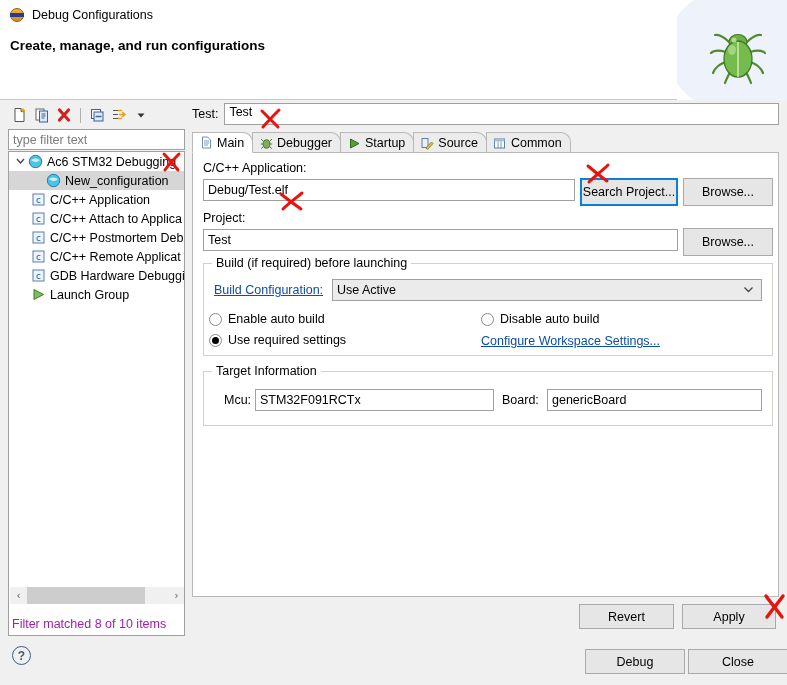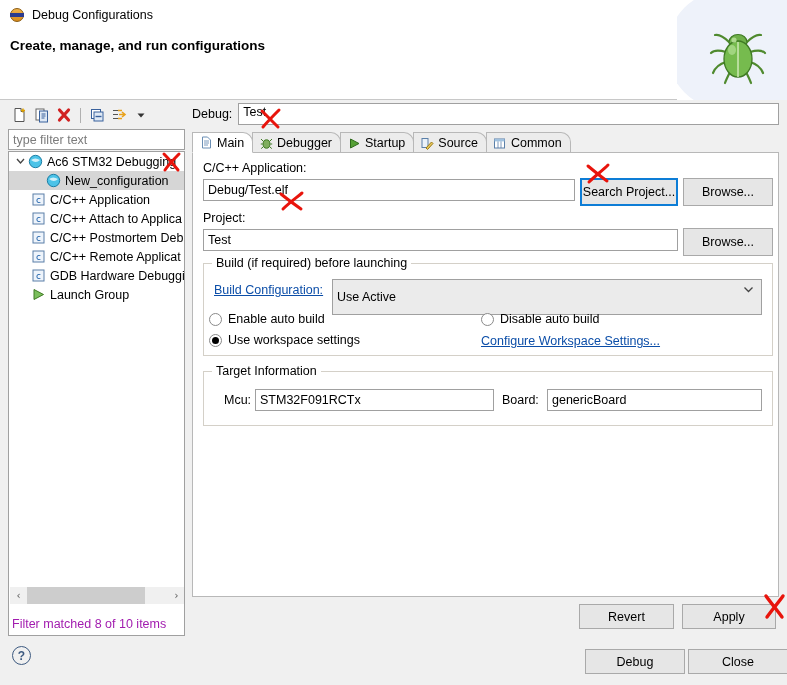--- a/index.html
+++ b/index.html
@@ -148,21 +148,21 @@
 
   .group{
     position:absolute; border:1px solid #d4d0c8;
   }
   .group > .glabel{
     position:absolute; left:8px; top:-8px; background:#fff; padding:0 4px;
     font-size:12.5px;
   }
 
   .combo{
-    height:36px; border:1px solid #a0a0a0; background:#ebebeb;
+    height:22px; border:1px solid #a0a0a0; background:#ebebeb;
     display:flex; align-items:center; padding:0 4px; font-size:12.5px;
     position:relative; cursor:pointer;
   }
   .combo .carrow{ position:absolute; right:7px; top:4px; font-size:10px; color:#333;
      font-family:"DejaVu Sans",sans-serif;}
 
   .radio{ display:flex; align-items:center; gap:6px; font-size:12.5px; cursor:pointer; }
   .rdot{
     width:13px;height:13px;border-radius:50%;border:1px solid #8a8a8a;background:#fff;
     display:flex;align-items:center;justify-content:center; flex:0 0 auto;
@@ -359,21 +359,21 @@
         <div class="hs-arrow">›</div>
       </div>
 
       <div class="statusline">Filter matched 8 of 10 items</div>
     </div>
   </div>
 
   <div class="rightpanel">
 
     <div class="namerow">
-      <span class="namelabel">Debug:</span>
+      <span class="namelabel">Test:</span>
       <div class="nameinput">Test</div>
     </div>
 
     <div class="tabbar">
       <div class="tab active">
         <span class="tabico">
           <svg width="13" height="13" viewBox="0 0 13 13">
             <path d="M2.5 1h5l3 3v8h-8z" fill="#fff" stroke="#6b8fb5"></path>
             <path d="M4 5h5M4 7h5M4 9h4" stroke="#6b8fb5" stroke-width="0.9"></path>
           </svg>
@@ -445,21 +445,21 @@
         <div class="radio" style="position:absolute;left:5px;top:48px;">
           <span class="rdot"></span>
           <span>Enable auto build</span>
         </div>
         <div class="radio" style="position:absolute;left:277px;top:48px;">
           <span class="rdot"></span>
           <span>Disable auto build</span>
         </div>
         <div class="radio" style="position:absolute;left:5px;top:69px;">
           <span class="rdot on"></span>
-          <span>Use workspace settings</span>
+          <span>Use required settings</span>
         </div>
         <span class="link" style="position:absolute;left:277px;top:70px;">Configure Workspace Settings...</span>
       </div>
 
       <div class="group" style="left:10px;top:218px;width:570px;height:55px;">
         <span class="glabel">Target Information</span>
         <span class="lbl" style="position:absolute;left:20px;top:21px;">Mcu:</span>
         <div class="field" style="position:absolute;left:51px;top:17px;width:239px;">STM32F091RCTx</div>
         <span class="lbl" style="position:absolute;left:298px;top:21px;">Board:</span>
         <div class="field" style="position:absolute;left:343px;top:17px;width:215px;">genericBoard</div>

